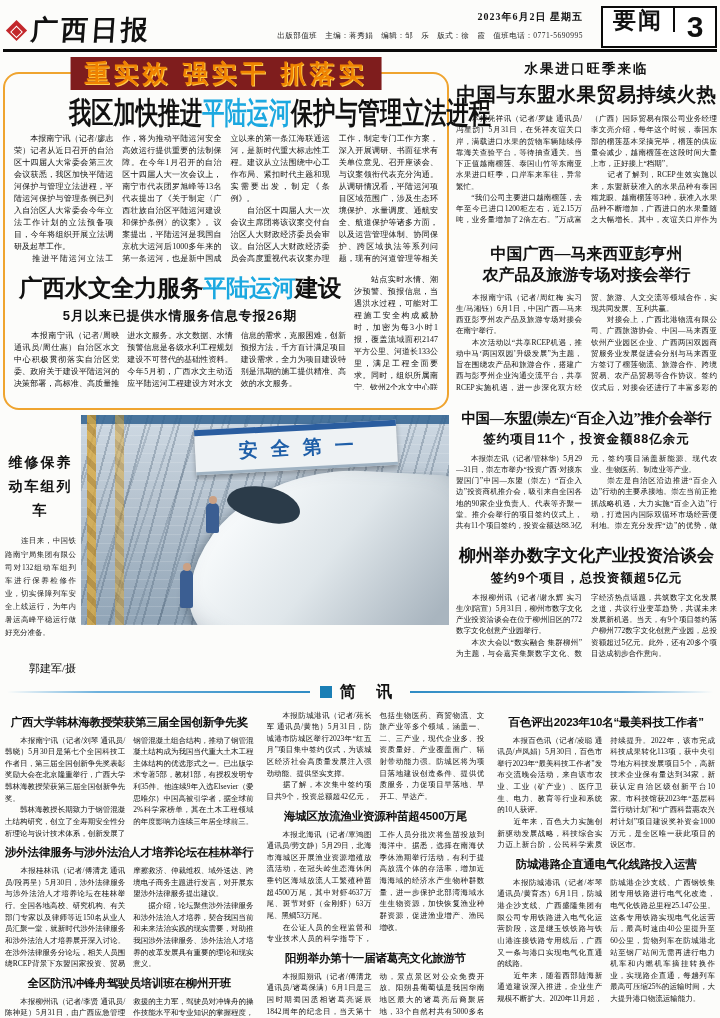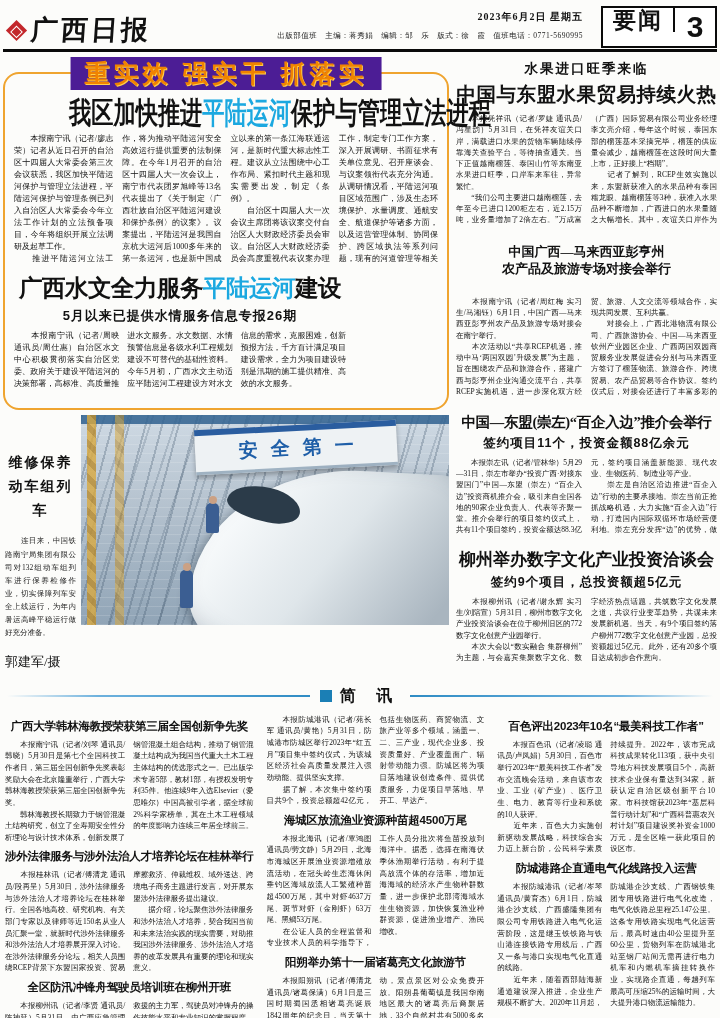--- a/index.html
+++ b/index.html
@@ -20,62 +20,62 @@
   .staff-line { font-size:7.5px; color:#222; margin-top:7px; letter-spacing:0.5px;text-align:center; }
   .section-box { position:absolute; right:0; top:6px; display:flex; border:2.5px solid #0a0a0a; background:#fff; }
   .section-label { display:flex; align-items:center; justify-content:center; width:72px; height:24px; font-family:"Liberation Sans","DejaVu Sans",sans-serif; font-weight:900; font-size:23px; letter-spacing:2px; border-right:2.5px solid #0a0a0a; }
   .page-num { display:flex; align-items:center; justify-content:center; width:40px; height:38px; font-family:"Liberation Sans","DejaVu Sans",sans-serif; font-weight:700; font-size:30px; }
   
   .main-grid { display:flex; gap:7px; padding-top:6px; }
   .left-col { width:446px; flex:none; }
   .right-col { flex:1; min-width:0; }
   
   .lead-frame { position:relative; margin-top:14px; height:338px; border:2.5px solid #efa42f; border-radius:16px; padding:18px 9px 4px; }
-  .kicker { position:absolute; top:-17px; left:50%; transform:translateX(-50%); background:#4c1d95; padding:0 14px; white-space:nowrap;
+  .kicker { position:absolute; top:-17px; left:50%; transform:translateX(-50%); background:#7f1d1d; padding:0 14px; white-space:nowrap;
     font-family:"Liberation Sans","DejaVu Sans",sans-serif; font-weight:900; font-size:25px; letter-spacing:4px;
     color:#f08300; text-shadow:1px 1px 0 #ffd04a; }
   .lead-headline { text-align:center; white-space:nowrap; font-family:"Liberation Sans","DejaVu Sans",sans-serif; font-weight:900; font-size:30px; line-height:1.15; transform:scaleX(0.74); transform-origin:50% 50%; margin:4px 0 2px; }
   .hl-cyan { color:#1ba8e0; }
   .lead-subtitle { text-align:center; font-weight:700; font-size:16.5px; letter-spacing:2px; margin:3px 0 6px; }
   .body-text { font-size:8px; line-height:1.5; text-align:justify; white-space:pre-line; overflow:hidden; }
   .lead-body { column-count:4; column-gap:9px; height:132px; }
   
-  .hydro { display:flex; gap:8px; margin-top:7px; height:118px; overflow:hidden;flex-direction:column; }
+  .hydro { display:flex; gap:8px; margin-top:7px; height:118px; overflow:hidden; }
   .hydro-main { width:332px; flex:none; }
   .hydro-headline { text-align:center; white-space:nowrap; font-weight:900; font-size:23.5px; letter-spacing:-0.5px; }
   .hydro-sub { text-align:center; font-family:"Liberation Sans","DejaVu Sans",sans-serif; font-weight:700; font-size:13px; letter-spacing:1px; margin:3px 0 5px; }
   .hydro-body { column-count:3; column-gap:8px; height:62px; }
   .hydro-side { flex:1; padding-top:2px; }
   
   .photo-block { display:flex; margin-top:5px; height:210px; }
   .photo-caption { width:78px; flex:none; padding:36px 5px 0 2px; }
   .cap-title { font-family:"Liberation Sans","DejaVu Sans",sans-serif; font-weight:900; font-size:14px; letter-spacing:2px; text-align:center; line-height:1.7; }
   .cap-text { margin-top:12px; font-size:7.5px; line-height:1.75; text-align:justify; color:#222; white-space:pre-line; }
-  .cap-credit { margin-top:14px; font-size:13px; }
+  .cap-credit { margin-top:22px; font-size:11px; text-align:right; }
   .photo { flex:1; position:relative; overflow:hidden; background:linear-gradient(180deg,#cfdae4 0%,#b7c4d0 40%,#90a4b6 100%); }
   .photo::before { content:""; position:absolute; inset:0;
     background:
       repeating-linear-gradient(105deg, rgba(66,88,110,0.30) 0 2px, transparent 2px 16px),
       repeating-linear-gradient(-72deg, rgba(66,88,110,0.22) 0 2px, transparent 2px 23px),
       repeating-linear-gradient(0deg, rgba(255,255,255,0.14) 0 1px, transparent 1px 9px); }
   .beam { position:absolute; top:0; left:0; right:0; height:9px; background:#30618f; opacity:.85; }
   .ybar { position:absolute; top:0; bottom:0; width:9px; background:repeating-linear-gradient(45deg,#d9a93f 0 6px,#bb8c2c 6px 12px); opacity:.8; }
   .ybar.y1 { left:6px; } .ybar.y2 { left:34px; opacity:.55; }
   .banner { position:absolute; top:10px; left:31%; width:55%; padding:4px 0 6px; background:#eef2f4; border-top:6px solid #2a5d9f; border-bottom:3px solid #9fb2c2; box-shadow:0 3px 5px rgba(0,0,0,.3); transform:rotate(-3deg); text-align:center; color:#1f5fa8; font-family:"Liberation Sans","DejaVu Sans",sans-serif; font-weight:900; font-size:19px; letter-spacing:13px; text-indent:13px; white-space:nowrap; }
   .train-nose { position:absolute; right:-42px; bottom:-50px; width:300px; height:205px; background:linear-gradient(125deg,#fbfdfe 12%,#dfe6ea 45%,#a9b5bf 78%); border-radius:58% 20% 30% 42% / 68% 30% 20% 35%; transform:rotate(3deg); box-shadow:inset -14px -12px 24px rgba(55,75,95,.3), -4px 2px 8px rgba(40,55,70,.35); }
   .windshield { position:absolute; right:148px; bottom:104px; width:74px; height:34px; background:#2b3b49; border-radius:55% 45% 40% 50% / 60% 55% 45% 40%; transform:rotate(13deg); }
   .worker { position:absolute; width:13px; height:30px; background:#3b5e92; border-radius:5px 5px 2px 2px; }
   .worker::before { content:""; position:absolute; top:-7px; left:3px; width:8px; height:8px; border-radius:50%; background:#cba184; }
   .worker.w1 { left:34%; top:42%; } .worker.w2 { left:27%; bottom:8%; height:38px; }
   
   .r-article { margin-bottom:5px; overflow:hidden; }
   .r-kicker { text-align:center; font-family:"Liberation Sans","DejaVu Sans",sans-serif; font-weight:900; font-size:13.5px; letter-spacing:2px; margin:2px 0 3px; }
   .r-headline { text-align:center; font-weight:900; white-space:pre-line; }
   .h-fruit { font-size:19.5px; letter-spacing:0.5px; margin-bottom:5px;text-align:center; }
-  .h-peng { font-size:13px; line-height:1.3; margin:4px 0 18px; }
+  .h-peng { font-size:16px; line-height:1.3; margin:4px 0 6px; }
   .h-baiqi { font-size:14.5px; white-space:nowrap; letter-spacing:-0.3px; margin-top:4px; }
   .h-liuzhou { font-size:17px; margin-top:6px; }
   .r-sub { text-align:center; font-family:"Liberation Sans","DejaVu Sans",sans-serif; font-weight:700; font-size:12.5px; letter-spacing:1px; margin:3px 0 5px; }
   .r-body { column-count:2; column-gap:9px; font-size:7.5px; }
   .b-fruit { height:122px; } .b-peng { height:108px; } .b-baiqi { height:80px; } .b-liuzhou { height:72px; }
   
   .briefs-divider { display:flex; align-items:center; gap:10px; margin:13px 4px 4px; }
   .bd-line { flex:1; height:2px; }
   .bd-line.l { background:linear-gradient(90deg, rgba(47,140,196,0) 0%, #6db1dd 30%, #2f8cc4 100%); }
   .bd-line.r { background:linear-gradient(270deg, rgba(47,140,196,0) 0%, #6db1dd 30%, #2f8cc4 100%); }

